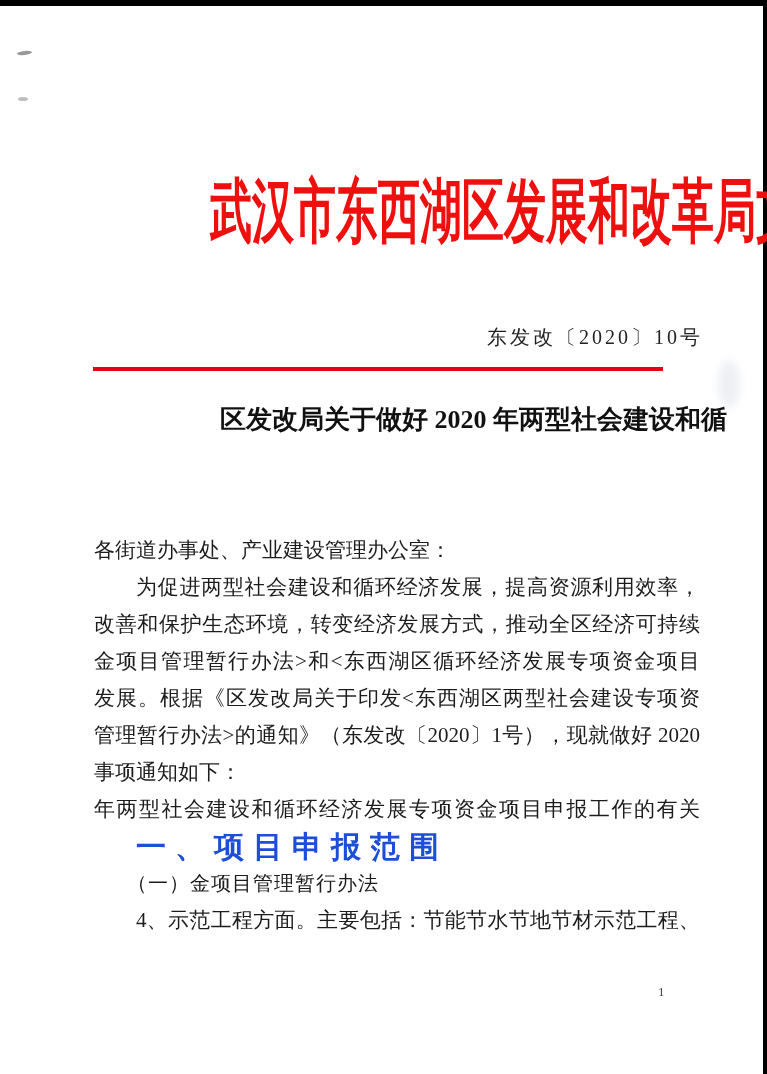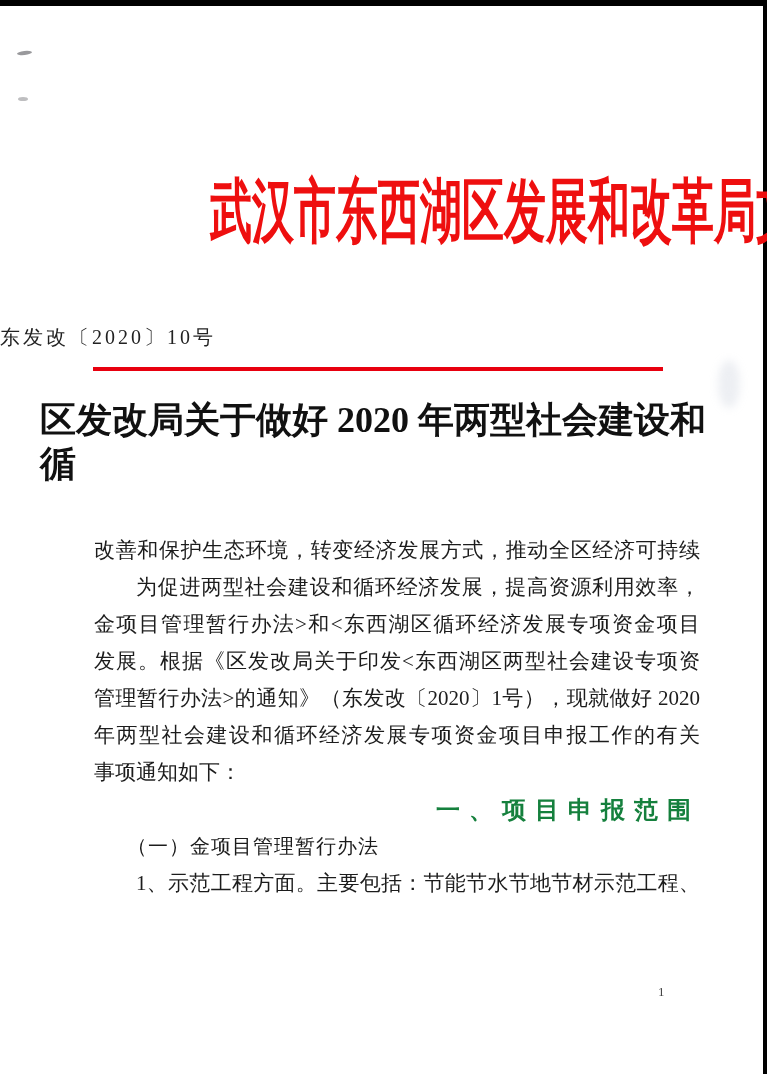--- a/index.html
+++ b/index.html
@@ -46,35 +46,35 @@
     font-size: 70px;
     font-weight: bold;
     line-height: 80px;
     letter-spacing: 0px;
     transform: scaleX(0.60);
     transform-origin: 50% 50%;
   }
   
   .doc-number {
     position: absolute; left: 0; top: 324px; width: 703px;
-    text-align: left;
+    text-align: right;
     font-size: 20px;
     letter-spacing: 3px;
     color: #222;
   }
   
   .red-rule {
     position: absolute; left: 93px; top: 367px;
     width: 570px; height: 4px;
   }
   
   .doc-title {
     position: absolute; left: 40px; top: 398px; width: 687px;
-    text-align: left;
-    font-size: 36px;
+    text-align: right;
+    font-size: 26px;
     font-weight: bold;
     line-height: 44px;
     color: #111;
   }
   
   .body-block {
     position: absolute; left: 94px; top: 532px; width: 606px;
     font-size: 21px;
     line-height: 37px;
     color: #1c1c1c;
@@ -83,24 +83,23 @@
   .body-line.justify {
     white-space: normal;
     text-align: justify;
     text-align-last: justify;
   }
   .body-line.indent { text-indent: 42px; }
   .body-line.indent-sm { text-indent: 33px; }
   .body-line.heading {
     font-family: "Liberation Sans", sans-serif;
     font-weight: bold;
-    font-size: 24px;
+    font-size: 30px;
     letter-spacing: 9px;
-    color: #15803d;
-    text-align: right;
+    color: #1d4ed8;
   }
   .body-line.kaiti {
     font-size: 20px;
     letter-spacing: 1px;
   }
   
   .page-number {
     position: absolute; left: 658px; top: 984px;
     font-size: 13px; color: #444;
     font-family: "Liberation Serif", serif;
@@ -123,27 +122,28 @@
 
   <div class="doc-number">东发改〔2020〕10号</div>
 
   <div class="red-rule" style="background-color: rgb(232, 0, 15);"></div>
 
   <div class="doc-title">
     <div>区发改局关于做好 2020 年两型社会建设和循</div>
   </div>
 
   <div class="body-block">
+    <div class="body-line">各街道办事处、产业建设管理办公室：</div>
+    <div class="body-line justify indent">为促进两型社会建设和循环经济发展，提高资源利用效率，</div>
     <div class="body-line justify">改善和保护生态环境，转变经济发展方式，推动全区经济可持续</div>
-    <div class="body-line justify indent">为促进两型社会建设和循环经济发展，提高资源利用效率，</div>
     <div class="body-line justify">金项目管理暂行办法&gt;和&lt;东西湖区循环经济发展专项资金项目</div>
     <div class="body-line justify">发展。根据《区发改局关于印发&lt;东西湖区两型社会建设专项资</div>
     <div class="body-line justify">管理暂行办法&gt;的通知》（东发改〔2020〕1号），现就做好 2020</div>
+    <div class="body-line">事项通知如下：</div>
     <div class="body-line justify">年两型社会建设和循环经济发展专项资金项目申报工作的有关</div>
-    <div class="body-line">事项通知如下：</div>
     <div class="body-line heading indent">一、项目申报范围</div>
     <div class="body-line kaiti indent-sm">（一）金项目管理暂行办法</div>
-    <div class="body-line justify indent">1、示范工程方面。主要包括：节能节水节地节材示范工程、</div>
+    <div class="body-line justify indent">4、示范工程方面。主要包括：节能节水节地节材示范工程、</div>
   </div>
 
   <div class="page-number">1</div>
 
 </div>
 
 </body></html>

